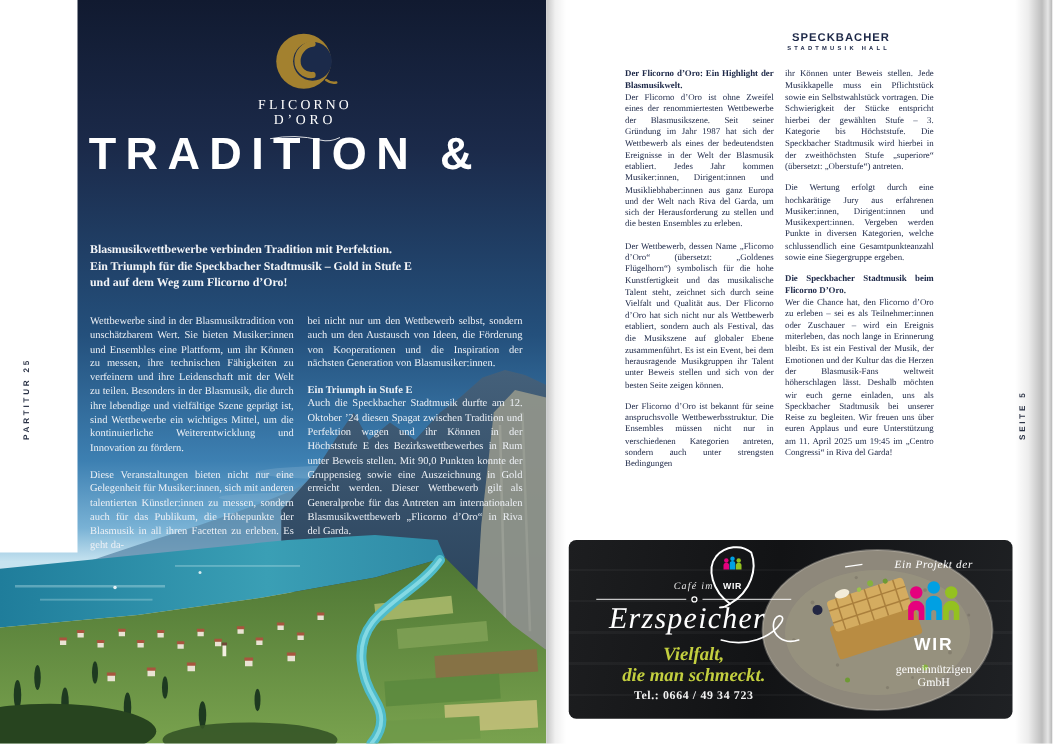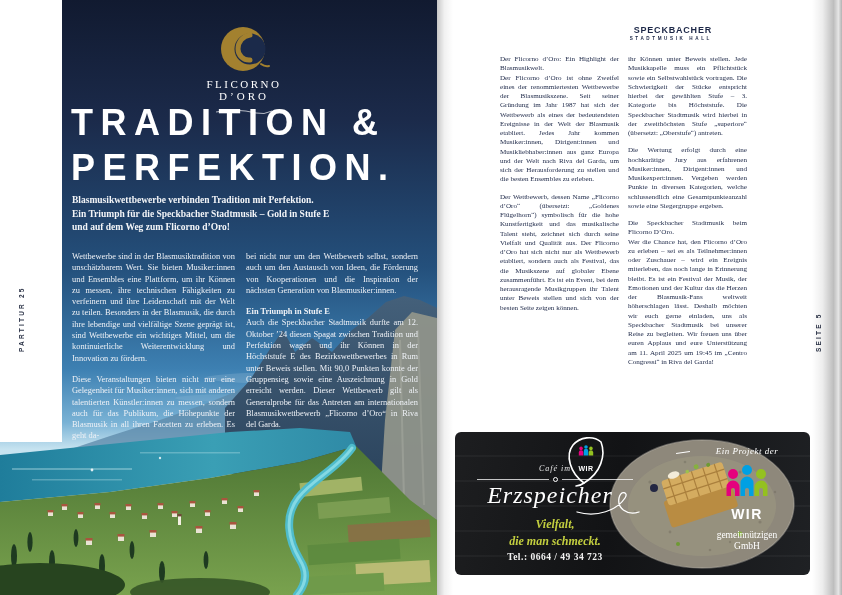--- a/index.html
+++ b/index.html
@@ -42,39 +42,39 @@
   
   .right-page { position:absolute; left:437px; top:0; width:405px; height:595px; background:transparent; }
   .kicker { position:absolute; left:140px; top:25px; width:135px; text-align:right;
     font-family:"Liberation Sans","DejaVu Sans",sans-serif; color:#1c2747; z-index:10;}
   .kicker-l1 { font-size:9px; font-weight:bold; letter-spacing:.8px; }
   .kicker-l2 { font-size:4.6px; font-weight:bold; letter-spacing:2.6px; margin-top:1px; }
 
   .rcol { position:absolute; top:55px; width:119px; color:#1c2747;
     font-size:7.1px; line-height:9.25px; text-align:justify; }
   .rcol p { margin-bottom:8px; }
-  .rcol .subhead { font-weight:normal; display:block; }
+  .rcol .subhead { font-weight:bold; display:block; }
   .rcol1 { left:63px; } .rcol2 { left:191px; }
   .spine-right { position:absolute; left:378px; top:272px; height:80px; }
 
   
   .ad { position:absolute; left:18px; top:432px; width:355px; height:143px; border-radius:6px; overflow:hidden;
     background:linear-gradient(100deg,#1d1e20 0%,#121315 45%,#1f2124 100%); z-index:8; }
   .ad::before { content:""; position:absolute; inset:0;
     background:repeating-linear-gradient(180deg, rgba(255,255,255,0) 0 23px, rgba(255,255,255,.035) 23px 25px); }
   .ad-left { position:absolute; left:0; top:0; width:200px; height:110px; color:#fff; text-align:center; }
   .cafe-prefix { position:absolute; left:30px; top:32px; width:140px; font-style:italic;
     font-size:8px; letter-spacing:1px; color:#e9e9e9; }
   .cafe-orn { position:absolute; left:22px; top:45px; width:156px; display:flex; align-items:center; }
   .cafe-orn .line { flex:1; height:1px; background:rgba(255,255,255,.75); }
   .cafe-orn .dot { width:5px; height:5px; border:1px solid #fff; border-radius:50%; margin:0 4px; }
   .cafe-name { position:absolute; left:0px; top:50px; width:190px; font-style:italic;
     font-size:24px; letter-spacing:1px; color:#ffffff; }
   .slogan { position:absolute; left:0; top:84px; width:200px; font-style:italic; font-weight:bold;
-    font-size:12px; line-height:17px; color:#c3cf3f; }
+    font-size:15px; line-height:17px; color:#c3cf3f; }
   .phone { position:absolute; left:0; top:120px; width:200px; font-weight:bold;
     font-size:9.5px; letter-spacing:.5px; color:#f2f2f2; }
   .leaf { position:absolute; left:108px; top:3px; }
   .ad-right { position:absolute; right:8px; top:14px; width:110px; text-align:center; color:#fff; z-index:3;}
   .project-label { font-style:italic; font-size:9px; letter-spacing:.5px; }
   .project-dash { position:absolute; left:-16px; top:6px; width:14px; height:1px; background:#fff; transform:rotate(-8deg); }
   .wir-word { font-family:"Liberation Sans","DejaVu Sans",sans-serif; font-weight:bold;
     font-size:14px; letter-spacing:1.5px; margin-top:2px; }
   .org-label { font-size:9.5px; line-height:11px; margin-top:8px;
     width:86px; margin-left:12px; }
@@ -224,21 +224,20 @@
       </svg>
       <div class="logo-line1">FLICORNO</div>
       <div class="logo-line2">D’ORO</div>
       <svg width="60" height="8" viewBox="0 0 60 8" aria-hidden="true">
         <path d="M2,4 q20,-4 40,1 q8,2 16,-2" fill="none" stroke="#ffffff" stroke-width="0.8" opacity="0.85"></path>
       </svg>
     </div>
 
     <h1 class="title">
       <span>TRADITION &amp;</span><br>
-      <span>PERFEKTION.</span>
     </h1>
 
     <div class="subtitle">
       <div>Blasmusikwettbewerbe verbinden Tradition mit Perfektion.</div>
       <div>Ein Triumph für die Speckbacher Stadtmusik – Gold in Stufe E</div>
       <div>und auf dem Weg zum Flicorno d’Oro!</div>
     </div>
 
     <div class="lcol lcol1">
       <p>Wettbewerbe sind in der Blasmusiktradition von unschätzbarem Wert. Sie bieten Musiker:innen und Ensembles eine Plattform, um ihr Können zu messen, ihre technischen Fähigkeiten zu verfeinern und ihre Leidenschaft mit der Welt zu teilen. Besonders in der Blasmusik, die durch ihre lebendige und vielfältige Szene geprägt ist, sind Wettbewerbe ein wichtiges Mittel, um die kontinuierliche Weiterentwicklung und Innovation zu fördern.</p>
@@ -253,20 +252,21 @@
   <div class="right-page">
 
     <div class="kicker">
       <div class="kicker-l1">SPECKBACHER</div>
       <div class="kicker-l2">STADTMUSIK HALL</div>
     </div>
 
     <div class="rcol rcol1">
       <p><span class="subhead">Der Flicorno d’Oro: Ein Highlight der Blasmusikwelt.</span><span>Der Flicorno d’Oro ist ohne Zweifel eines der renommiertesten Wettbewerbe der Blasmusikszene. Seit seiner Gründung im Jahr 1987 hat sich der Wettbewerb als eines der bedeutendsten Ereignisse in der Welt der Blasmusik etabliert. Jedes Jahr kommen Musiker:innen, Dirigent:innen und Musikliebhaber:innen aus ganz Europa und der Welt nach Riva del Garda, um sich der Herausforderung zu stellen und die besten Ensembles zu erleben.</span></p>
       <p>Der Wettbewerb, dessen Name „Flicorno d’Oro“ (übersetzt: „Goldenes Flügelhorn“) symbolisch für die hohe Kunstfertigkeit und das musikalische Talent steht, zeichnet sich durch seine Vielfalt und Qualität aus. Der Flicorno d’Oro hat sich nicht nur als Wettbewerb etabliert, sondern auch als Festival, das die Musikszene auf globaler Ebene zusammenführt. Es ist ein Event, bei dem herausragende Musikgruppen ihr Talent unter Beweis stellen und sich von der besten Seite zeigen können.</p>
+      <p>Der Flicorno d’Oro ist bekannt für seine anspruchsvolle Wettbewerbsstruktur. Die Ensembles müssen nicht nur in verschiedenen Kategorien antreten, sondern auch unter strengsten Bedingungen</p>
     </div>
     <div class="rcol rcol2">
       <p>ihr Können unter Beweis stellen. Jede Musikkapelle muss ein Pflichtstück sowie ein Selbstwahlstück vortragen. Die Schwierigkeit der Stücke entspricht hierbei der gewählten Stufe – 3. Kategorie bis Höchststufe. Die Speckbacher Stadtmusik wird hierbei in der zweithöchsten Stufe „superiore“ (übersetzt: „Oberstufe“) antreten.</p>
       <p>Die Wertung erfolgt durch eine hochkarätige Jury aus erfahrenen Musiker:innen, Dirigent:innen und Musikexpert:innen. Vergeben werden Punkte in diversen Kategorien, welche schlussendlich eine Gesamtpunkteanzahl sowie eine Siegergruppe ergeben.</p>
       <p><span class="subhead">Die Speckbacher Stadtmusik beim Flicorno D’Oro.</span><span>Wer die Chance hat, den Flicorno d’Oro zu erleben – sei es als Teilnehmer:innen oder Zuschauer – wird ein Ereignis miterleben, das noch lange in Erinnerung bleibt. Es ist ein Festival der Musik, der Emotionen und der Kultur das die Herzen der Blasmusik-Fans weltweit höherschlagen lässt. Deshalb möchten wir euch gerne einladen, uns als Speckbacher Stadtmusik bei unserer Reise zu begleiten. Wir freuen uns über euren Applaus und eure Unterstützung am 11. April 2025 um 19:45 im „Centro Congressi“ in Riva del Garda!</span></p>
     </div>
 
     <div class="ad">
 
       <svg class="plate-svg" width="220" height="143" viewBox="0 0 220 143" aria-hidden="true">

